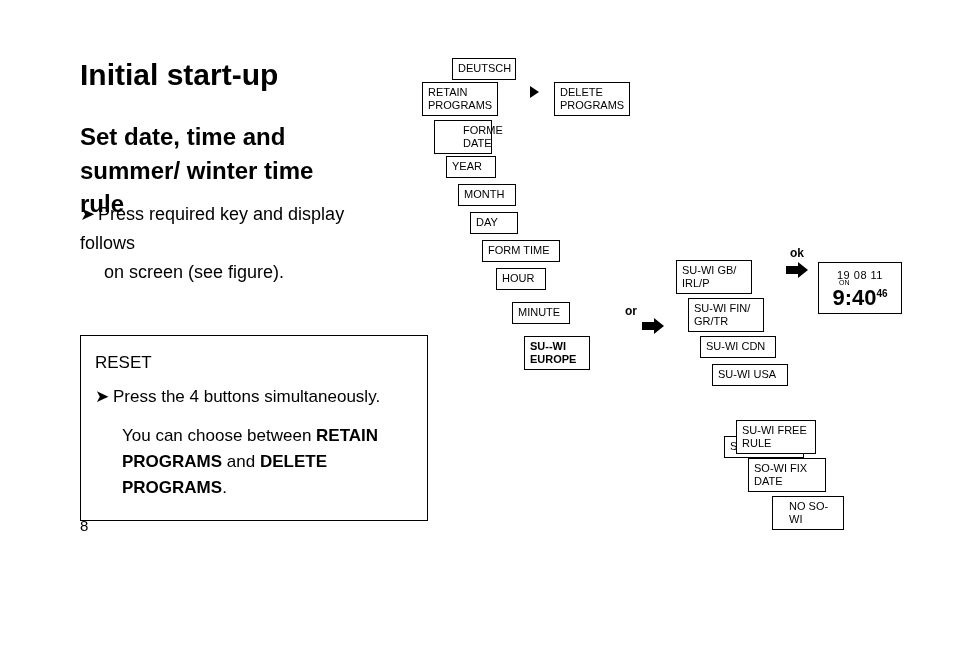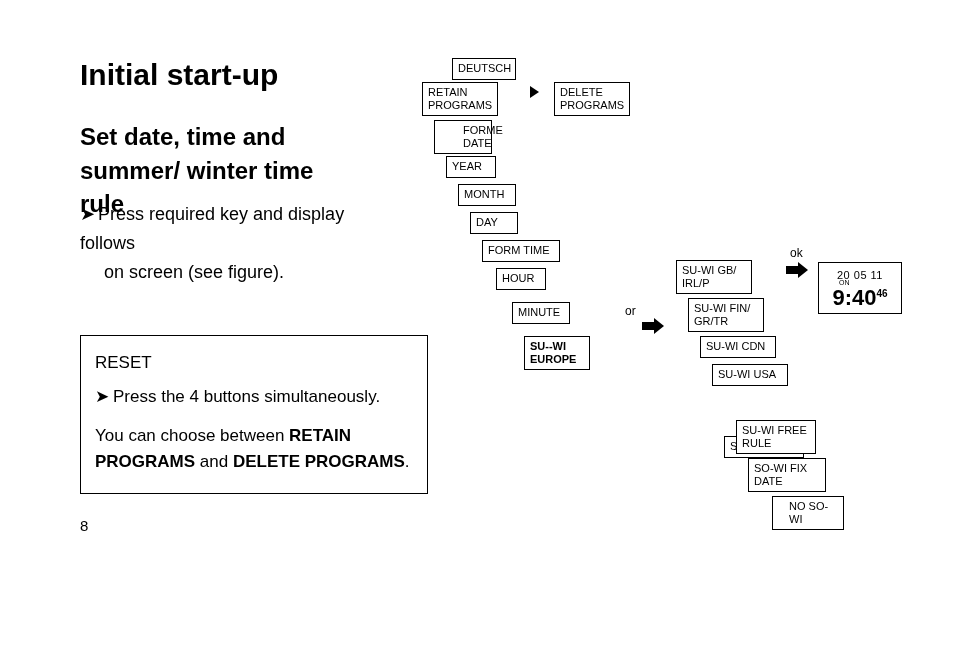--- a/index.html
+++ b/index.html
@@ -61,20 +61,21 @@
   .reset-box .lbl {
     font-weight: 400;
     margin-bottom: 8px;
     display: block;
   }
   .reset-box .row1 {
     margin-bottom: 12px;
   }
   .reset-box .row2 {
     margin-right: -4px;
+    margin-left: 27px;
   }
   .b { font-weight: 700; }
   .pagenum {
     position: absolute;
     left: 80px;
     bottom: 30px;
     font-size: 15px;
   }
 
   
@@ -115,21 +116,21 @@
     position: absolute;
     left: 12px; top: 0;
     width: 0; height: 0;
     border-top: 8px solid transparent;
     border-bottom: 8px solid transparent;
     border-left: 10px solid #000;
   }
   .small-label {
     position: absolute;
     font-size: 12px;
-    font-weight: 400;
+    font-weight: 700;
   }
 
   
   .timebox {
     position: absolute;
     border: 1px solid #000;
     background: #fff;
     box-sizing: border-box;
     padding: 6px 6px 4px 6px;
     width: 84px;
@@ -220,21 +221,21 @@
     <div class="flowbox" style="left:748px; top:458px; width:78px;">SO-WI FIX DATE</div>
     <div class="flowbox" style="left:772px; top:496px; width:72px;padding-left:16px;">NO SO-WI</div>
 
     <div class="small-label" style="left:790px; top:246px;">ok</div>
     <div class="fat-arrow" style="left:786px; top:262px;">
       <div class="shaft"></div>
         <div class="head"></div>
     </div>
 
     <div class="timebox" style="left:818px; top:262px;">
-      <div class="top">20   05   11</div>
+      <div class="top">19   08   11</div>
       <div class="on">ON</div>
       <div class="big">
         <span>9:40</span><span class="sec">46</span>
       </div>
     </div>
 
   </div>
 
 </div>
 

